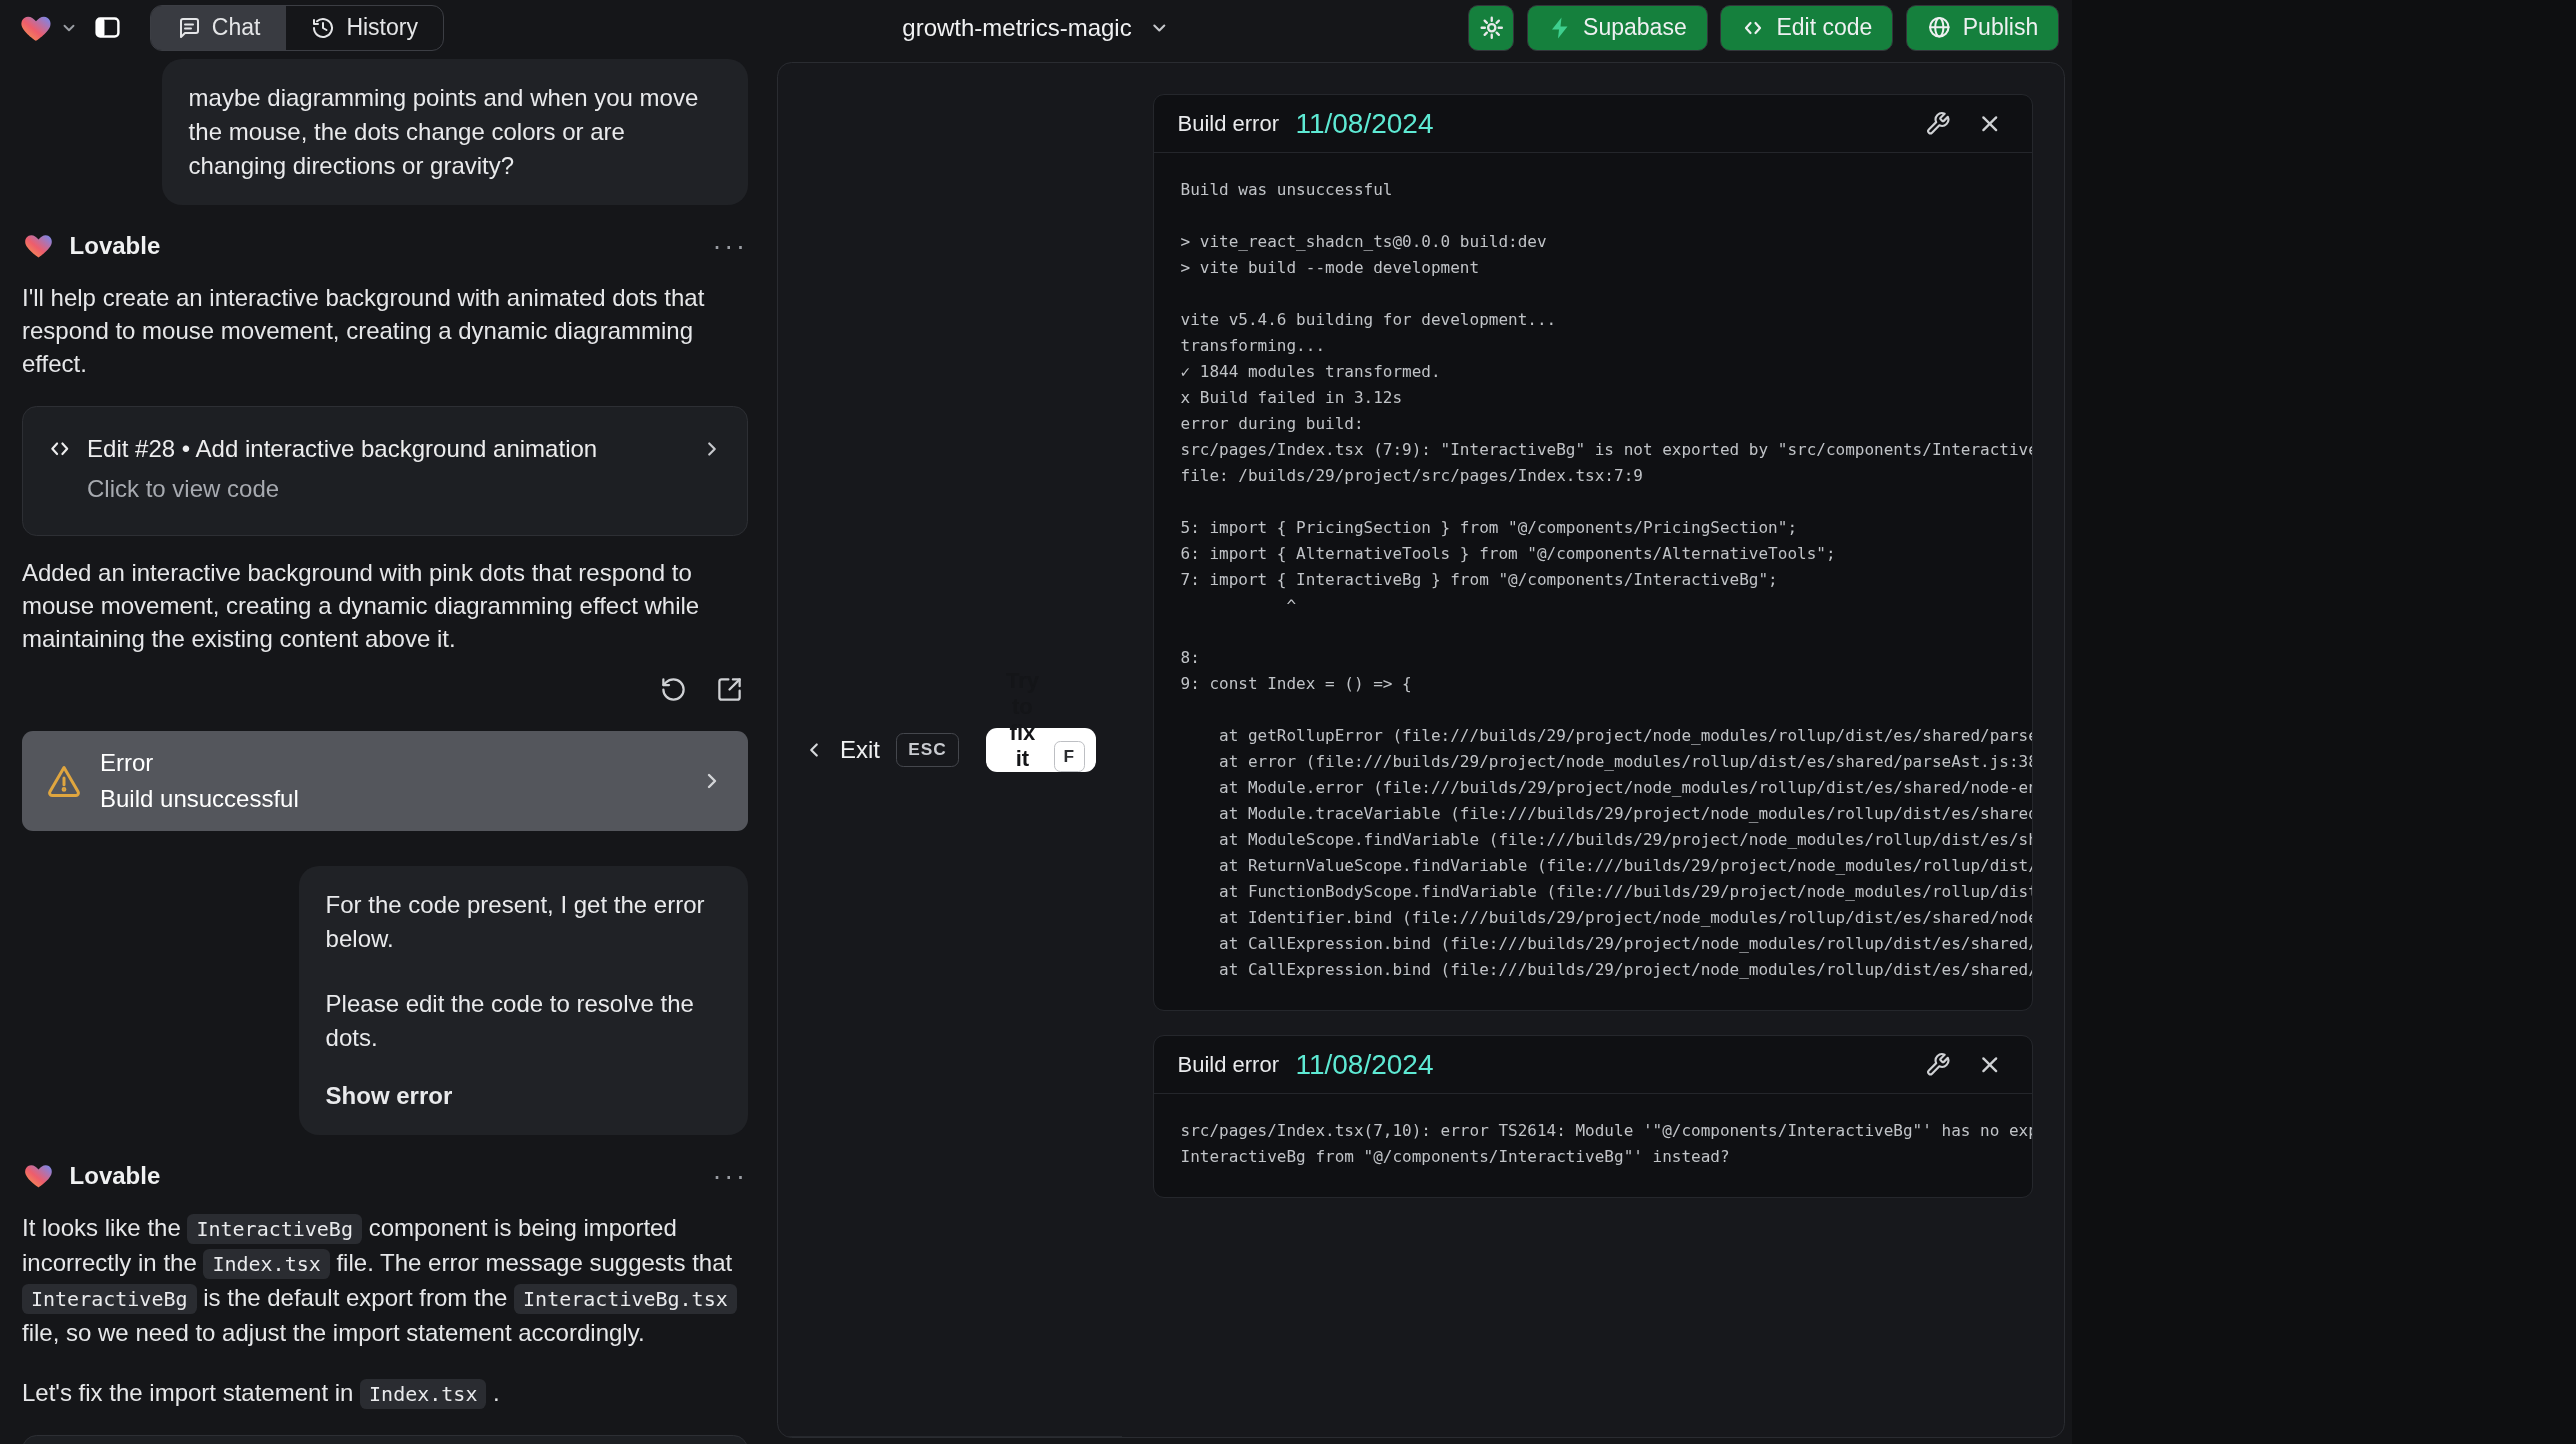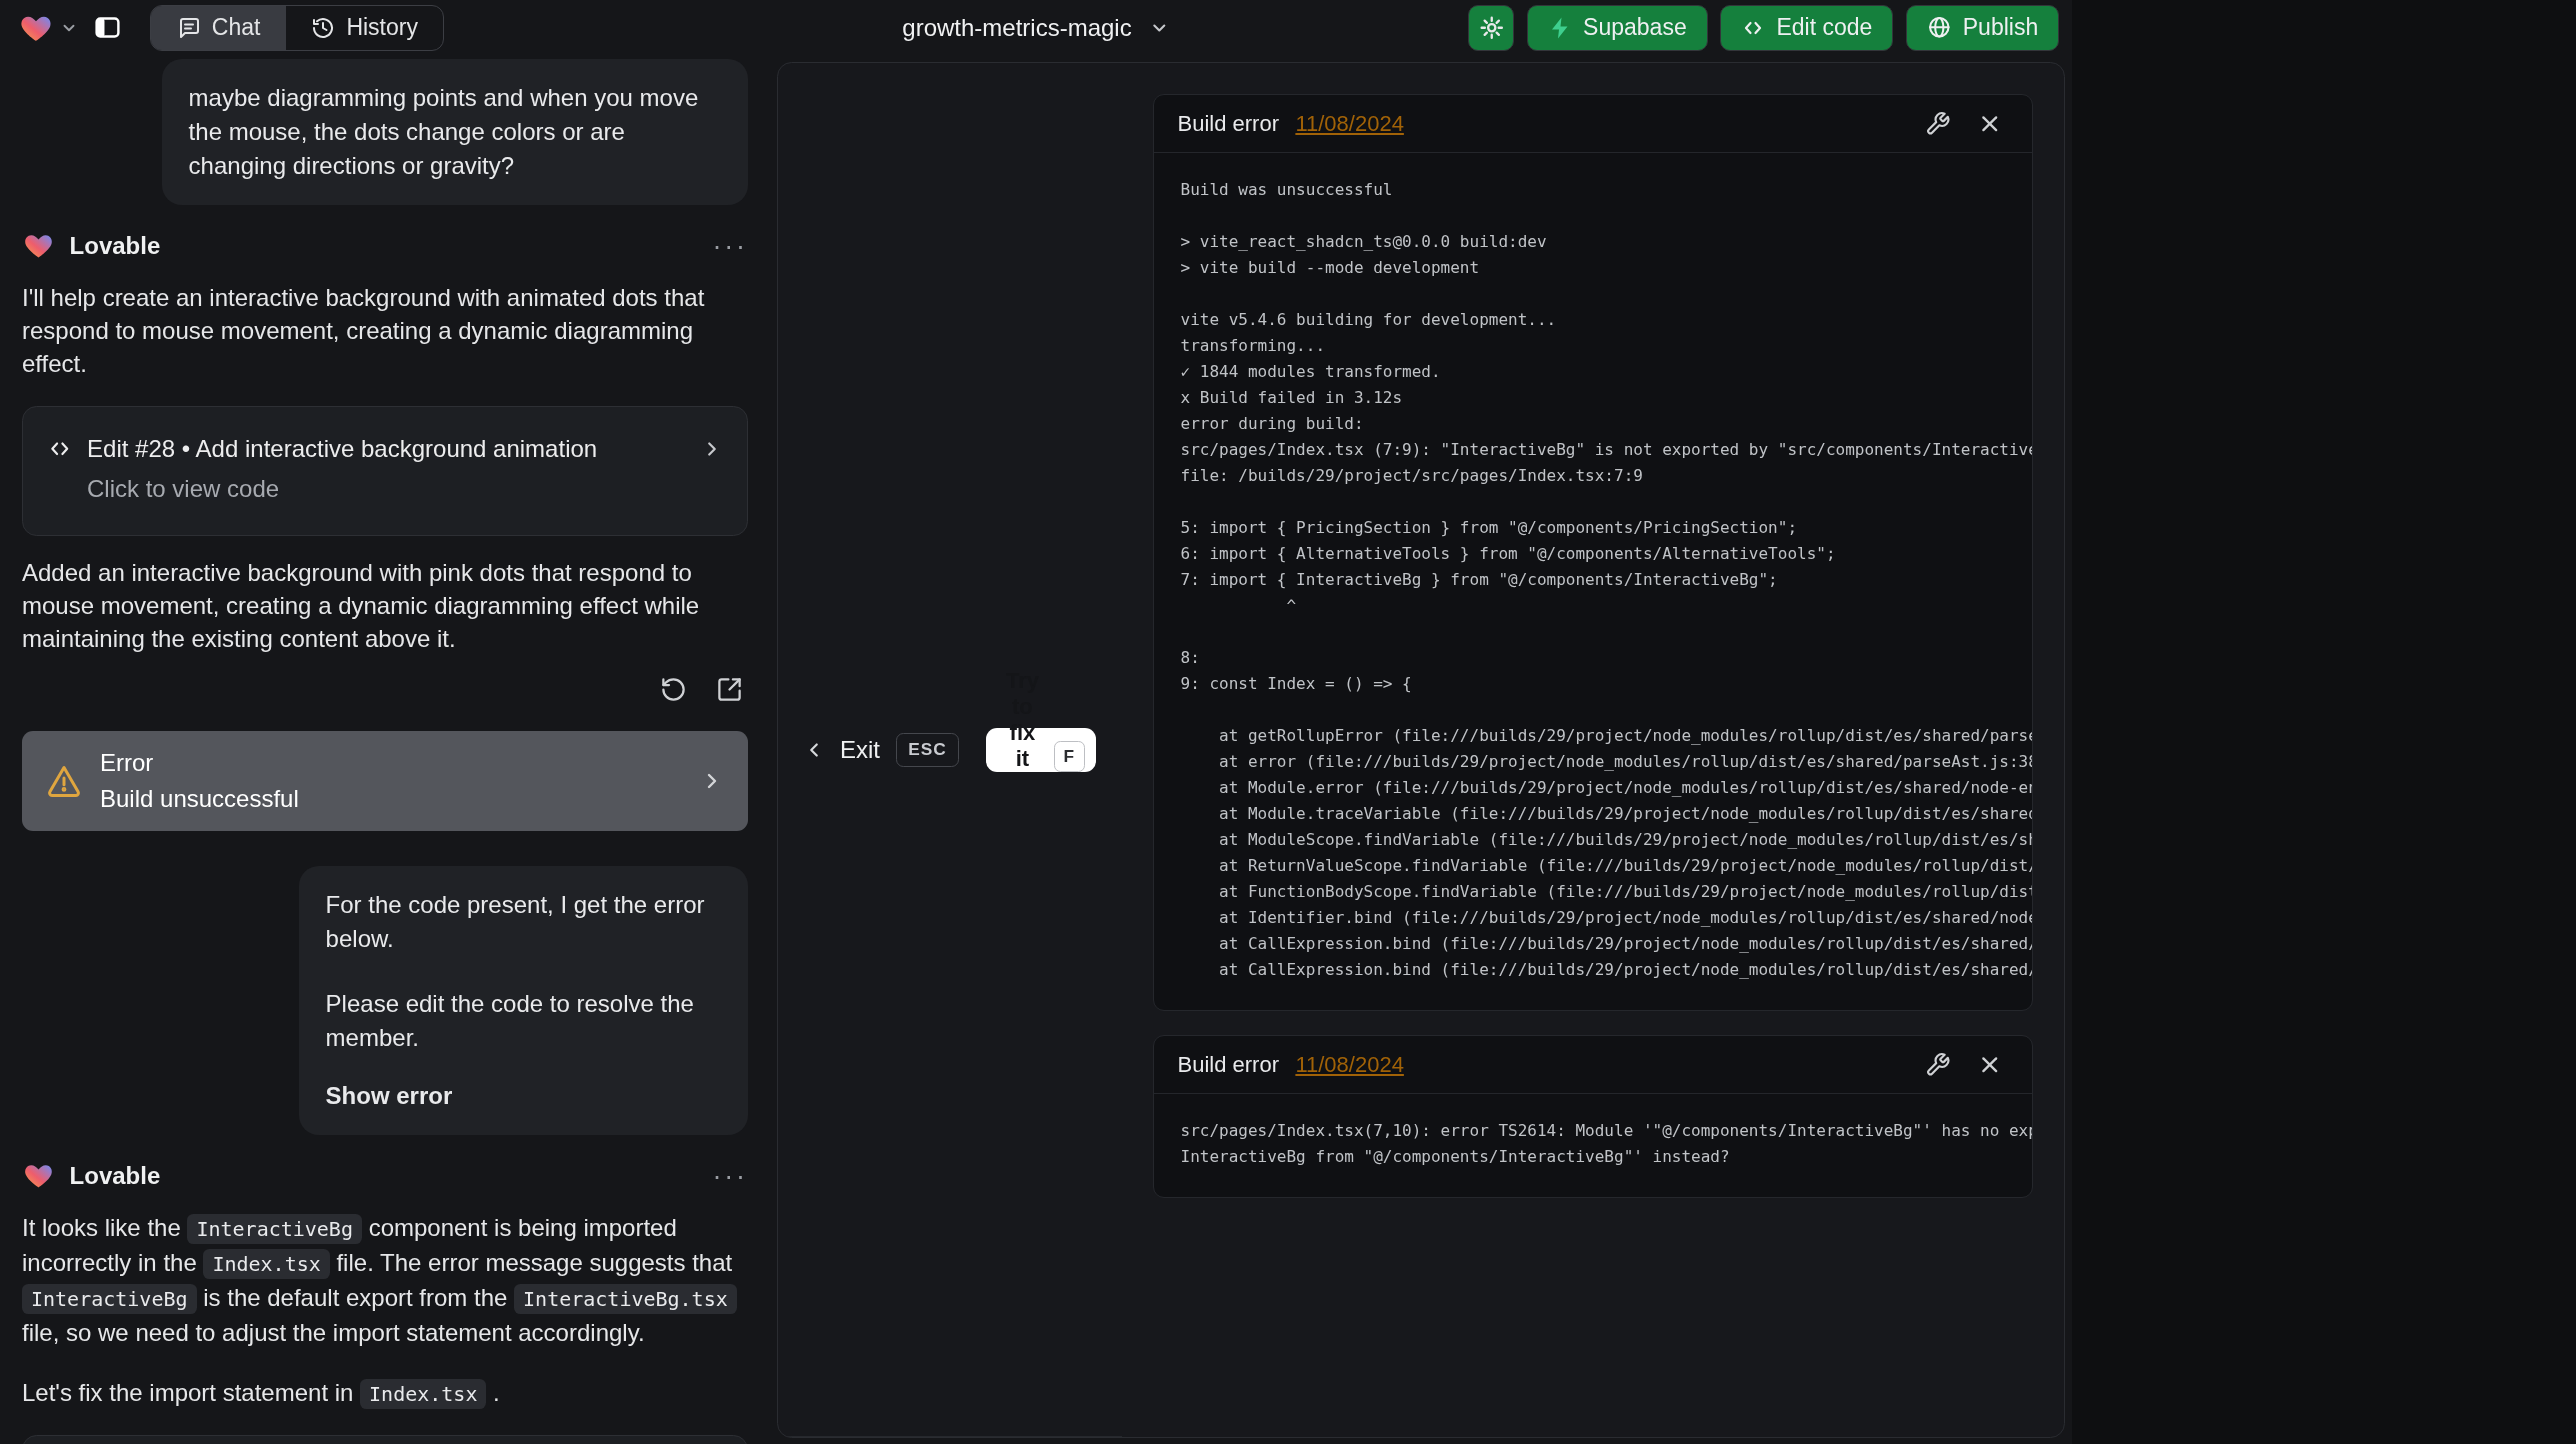--- a/index.html
+++ b/index.html
@@ -55,21 +55,21 @@
   .fix-header { flex:0 0 66px; display:flex; align-items:center; gap:16.4px; padding:0 25.5px; border-bottom:1.4px solid #26282d; }
   .exit-btn { display:flex; align-items:center; gap:14.6px; background:none; border:none; color:#f0f1f2; font-size:24px; cursor:pointer; }
   .kbd { display:inline-flex; align-items:center; justify-content:center; border:1.4px solid #45474d; border-radius:7.3px; color:#c9cbd0; font-size:17.3px; font-weight:bold; padding:5.5px 11px; letter-spacing:0.9px; }
   .tryfix-btn { display:flex; align-items:flex-end; gap:14.6px; height:44px; background:#ffffff; color:#141518; border:none; border-radius:11px; padding:0 11px 0 20px; font-size:22px; font-weight:bold; cursor:pointer; margin-left:11px; }
   .tryfix-btn .kbd { border-color:#bdbfc3; color:#2b2d30; font-size:17.3px; padding:3.6px 9px; border-radius:6.4px; }
   .fix-body { flex:1; padding:31px; overflow:hidden; }
   .err-card { background:#0f1013; border:1.4px solid #25272c; border-radius:11px; overflow:hidden; }
   .err-card + .err-card { margin-top:24px; }
   .err-head { height:58px; display:flex; align-items:center; gap:16.4px; padding:0 24px; border-bottom:1.4px solid #24262b; }
   .err-head .title { font-size:22px; color:#e9eaec; }
-  .err-head .date { font-size:22px; color:#a16207;text-decoration:underline; }
+  .err-head .date { font-size:28px; color:#5eead4; }
   .err-head .spacer { flex:1; }
   .err-head .icon-btn { width:36px; height:36px; color:#cfd1d4; }
   .err-log { padding:24px 27px 27px 27px; font-family:"DejaVu Sans Mono", monospace; font-size:16px; line-height:26px; color:#c0c3c7; white-space:pre; overflow:hidden; }
   svg { display:block; }
 </style>
 </head>
 <body>
 
 <div class="app">
 
@@ -246,21 +246,21 @@
         </span>
         <span class="chev">
           <svg width="24" height="24" viewBox="0 0 24 24" fill="none" stroke="currentColor" stroke-width="2.4" stroke-linecap="round" stroke-linejoin="round">
               <polyline points="9 6 15 12 9 18"></polyline>
             </svg>
         </span>
       </div>
 
       <div class="bubble second">
         <p>For the code present, I get the error below.</p>
-        <p>Please edit the code to resolve the member.</p>
+        <p>Please edit the code to resolve the dots.</p>
         <p class="bold">Show error</p>
       </div>
 
       <div class="lov-row">
         <span>
           <svg width="33" height="31" viewBox="0 0 24 24">
               <path d="M12 21.2S4 16 2.1 11.2C.8 7.7 2.8 4 6.4 4c2.3 0 3.8 1.3 5.6 3.3C13.8 5.3 15.3 4 17.6 4c3.6 0 5.6 3.7 4.3 7.2C20 16 12 21.2 12 21.2z" fill="url(#hg)"></path>
             </svg>
         </span>
         <span class="name">Lovable</span>

